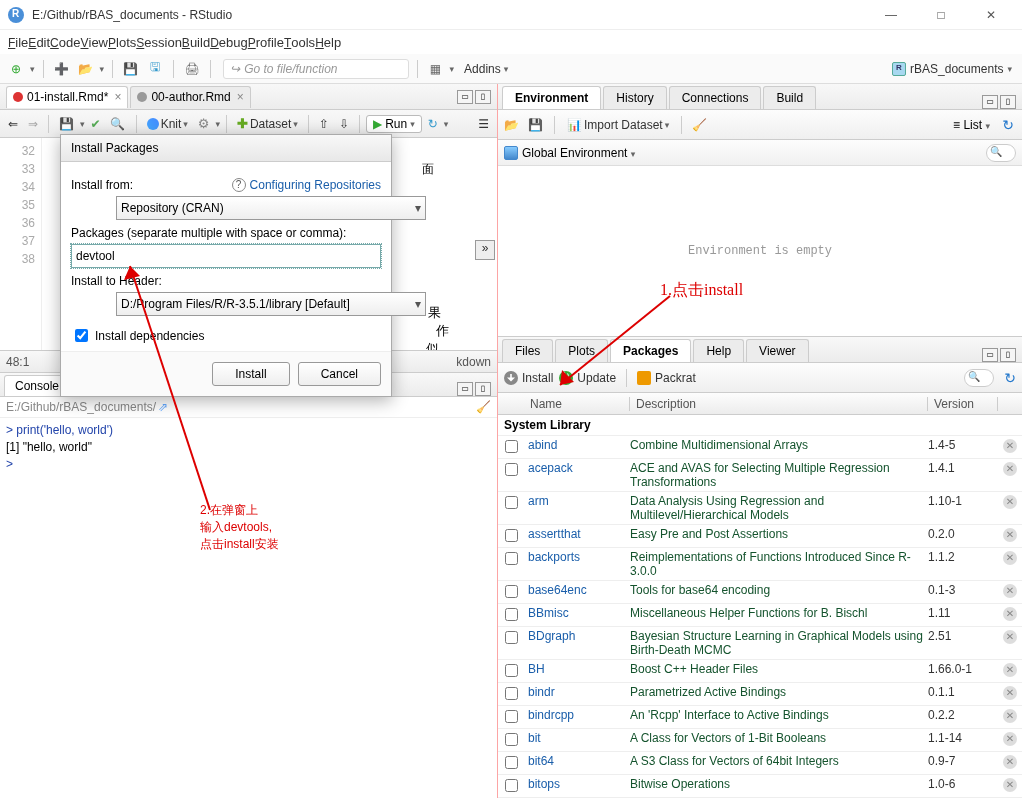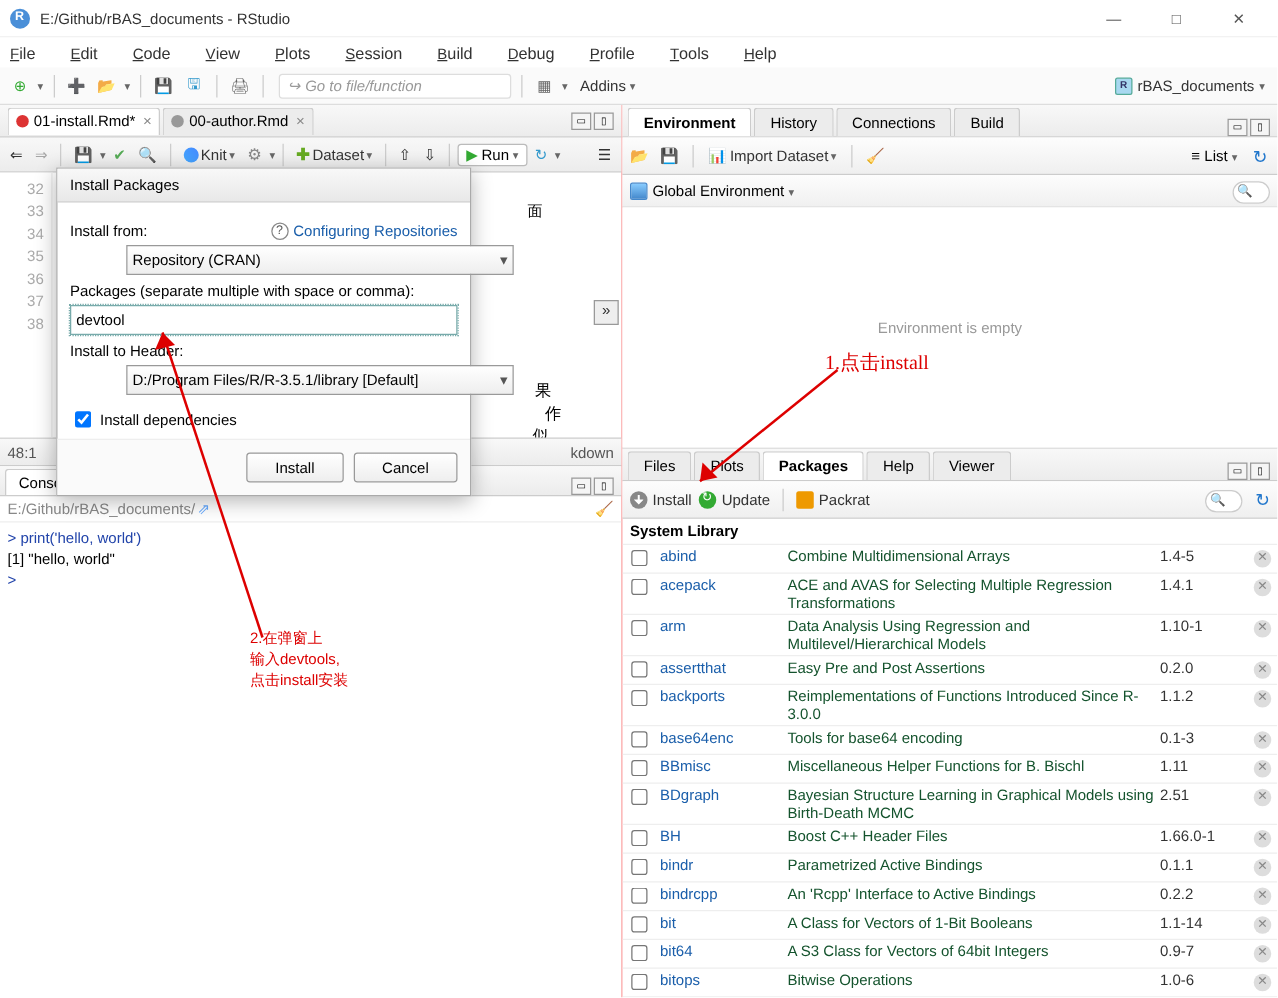--- a/index.html
+++ b/index.html
@@ -3,21 +3,21 @@
 <meta charset="utf-8">
 <style>
 * { box-sizing: border-box; font-family: "Segoe UI", Arial, sans-serif; font-size: 12px; }
 body { margin: 0; padding: 0; width: 1022px; height: 798px; background: #fff; overflow: hidden; position: relative; }
 .titlebar { height: 30px; display: flex; align-items: center; padding: 0 8px; background: #fff; border-bottom: 1px solid #eee; }
 .titlebar .icon { width: 16px; height: 16px; background: #4a8fd8; border-radius: 50%; position:relative; }
 .titlebar .icon::after{content:"R";color:#fff;font-size:10px;position:absolute;left:4px;top:1px;font-weight:bold;}
 .titlebar .title { margin-left: 8px; font-size: 12px; color: #333; }
 .winbtns { margin-left: auto; display: flex; gap: 20px; font-size: 14px; color: #555; padding-right:8px;}
 .winbtns span { width: 30px; text-align: center; cursor: default; }
-.menubar { height: 24px; display: flex; align-items: center; padding: 0 8px; gap: 28px; background: #fff; }
+.menubar { height: 24px; display: flex; align-items: center; padding: 0 8px; gap: 0; background: #fff; }
 .menubar span { font-size: 13px; color: #333; }
 .menubar span u { text-decoration: underline; }
 .toolbar { height: 30px; display: flex; align-items: center; padding: 0 6px; gap: 4px; border-bottom: 1px solid #ddd; background: #fafafa; }
 .tb-btn { width: 20px; height: 20px; display: inline-flex; align-items: center; justify-content: center; color: #666; border-radius: 2px; }
 .tb-sep { width: 1px; height: 18px; background: #ccc; margin: 0 4px; }
 .tb-goto { display: flex; align-items: center; gap: 4px; color: #999; padding: 2px 70px 2px 6px; border: 1px solid #ddd; border-radius: 3px; font-style: italic; background: #fff; margin-left:4px;}
 .tb-addins { margin-left: 6px; color: #333; display:flex; align-items:center; gap:3px;}
 .tb-project { margin-left: auto; display: flex; align-items: center; gap: 4px; color: #333; padding-right:4px;}
 .proj-icon { width: 14px; height: 14px; background: #a8d8f0; border: 1px solid #5a9; border-radius: 2px; position:relative;}
 .proj-icon::after{content:"R";font-size:8px;font-weight:bold;color:#336;position:absolute;left:3px;top:0;}
@@ -62,21 +62,21 @@
 .console-body .out { color: #000; }
 
 .right-top { height: 355px; display: flex; flex-direction: column; border-bottom: 1px solid #ccc; }
 .rt-tabs { height: 26px; display: flex; align-items: flex-end; background: linear-gradient(#f8f8f8,#ececec); border-bottom: 1px solid #ccc; padding-left:4px;}
 .rt-tab { padding: 4px 12px; background: #ececec; border: 1px solid #ccc; border-bottom: none; border-radius: 3px 3px 0 0; margin-right: 2px; }
 .rt-tab.active { background: #fff; font-weight: bold; }
 .rt-toolbar { height: 30px; display: flex; align-items: center; padding: 0 4px; gap: 4px; border-bottom: 1px solid #ccc; background: linear-gradient(#fdfdfd,#efefef);}
 .rt-toolbar .search{margin-left:auto;}
 .search-box{border:1px solid #ccc;border-radius:10px;padding:2px 8px 2px 20px;width:120px;color:#999;font-size:11px;position:relative;background:#fff;}
 .search-box::before{content:"🔍";position:absolute;left:3px;top:1px;font-size:10px;}
-.env-body { flex: 1; display: flex; align-items: center; justify-content: center; color: #999; background: #fff; }
+.env-body { flex: 1; display: flex; align-items: center; justify-content: center; color: #999; background: #fff; font-family: Liberation Mono, monospace; }
 .ge-sub { height: 26px; display:flex; align-items:center; padding:0 6px; gap:4px; border-bottom:1px solid #ddd; background:linear-gradient(#fdfdfd,#f0f0f0);}
 .ge-icon{width:14px;height:14px;background:linear-gradient(#8cf,#48c);border:1px solid #48c;border-radius:2px;}
 
 .right-bottom { flex: 1; display: flex; flex-direction: column; }
 .pkg-toolbar { height: 30px; display: flex; align-items: center; padding: 0 6px; gap: 6px; border-bottom: 1px solid #ccc; background: linear-gradient(#fdfdfd,#efefef);}
 .pkg-btn { display: flex; align-items: center; gap: 4px; color: #333; }
 .inst-icon{width:14px;height:14px;border-radius:50%;background:#888;position:relative;}
 .inst-icon::after{content:"";position:absolute;left:3px;top:3px;width:8px;height:8px;background:#fff;clip-path:polygon(40% 0,60% 0,60% 50%,100% 50%,50% 100%,0 50%,40% 50%);}
 .upd-icon{width:14px;height:14px;border-radius:50%;background:#3a3;position:relative;}
 .upd-icon::after{content:"↻";color:#fff;font-size:10px;position:absolute;left:2px;top:-1px;}
@@ -93,21 +93,21 @@
 .sys-lib { padding: 3px 6px; font-weight: bold; border-bottom: 1px solid #eee; }
 .pkg-row { display: flex; align-items: flex-start; border-bottom: 1px solid #eee; padding: 2px 0; }
 .pkg-row .cb { width: 26px; text-align: center; }
 .pkg-row .cb input{margin-top:2px;}
 .pkg-row .pkg-name { width: 106px; color: #1a5eaa; padding-left: 4px; }
 .pkg-row .pkg-desc { flex: 1; color: #14532d; padding-right:4px;}
 .pkg-row .pkg-ver { width: 70px; color: #333; }
 .pkg-row .pkg-x { width: 24px; text-align: center; color: #bbb; }
 .pkg-x span{display:inline-block;width:14px;height:14px;border-radius:50%;background:#ddd;color:#888;font-size:10px;line-height:14px;}
 
-.dialog { position: absolute; left: 45px; top: 134px; width: 332px; background: #fff; border: 1px solid #aaa; box-shadow: 0 4px 16px rgba(0,0,0,0.3); z-index: 100; }
+.dialog { position: absolute; left: 60px; top: 134px; width: 332px; background: #fff; border: 1px solid #aaa; box-shadow: 0 4px 16px rgba(0,0,0,0.3); z-index: 100; }
 .dlg-title { padding: 6px 10px; background: linear-gradient(#f8f8f8,#e8e8e8); border-bottom: 1px solid #ccc; }
 .dlg-body { padding: 10px 10px 6px; }
 .dlg-label { margin: 6px 0 4px; }
 .dlg-select { width: 100%; height: 24px; border: 1px solid #999; background: linear-gradient(#fff,#eee); padding: 0 4px; display:flex; align-items:center; justify-content:space-between;margin-left:45px;}
 .dlg-select .arr{color:#555;}
 .dlg-input { width: 100%; height: 24px; border: 1px solid #7aa; padding: 0 4px; outline: 1px dotted #7aa;}
 .dlg-link { color: #1a5eaa; float: right; display:flex; align-items:center; gap:4px;}
 .dlg-link .q{width:14px;height:14px;border:1px solid #888;border-radius:50%;text-align:center;font-size:10px;line-height:12px;color:#555;}
 .dlg-check { margin-top: 10px; display:flex; align-items:center; gap:4px;}
 .dlg-footer { padding: 10px; display: flex; justify-content: flex-end; gap: 8px; border-top: 1px solid #eee; background:#fafafa;}
@@ -340,20 +340,27 @@
             <span>Update</span>
           </span>
         <span class="tb-sep"></span>
         <span class="pkg-btn">
             <span class="pr-icon"></span>
             <span>Packrat</span>
           </span>
         <span style="margin-left:auto;"><span class="search-box"></span></span>
         <span class="refresh">↻</span>
       </div>
+      <div class="pkg-header">
+        <span class="col-cb"></span>
+        <span class="col-name">Name</span>
+        <span class="col-desc">Description</span>
+        <span class="col-ver">Version</span>
+        <span class="col-x"></span>
+      </div>
       <div class="pkg-list" id="pkg-list">
         <div class="sys-lib">System Library</div>
       <div class="pkg-row">
             <span class="cb"><input type="checkbox" style=""></span>
     <span class="pkg-name">abind</span>
     <span class="pkg-desc">Combine Multidimensional Arrays</span>
     <span class="pkg-ver">1.4-5</span>
     <span class="pkg-x"><span>✕</span></span>
           </div>
           <div class="pkg-row">

